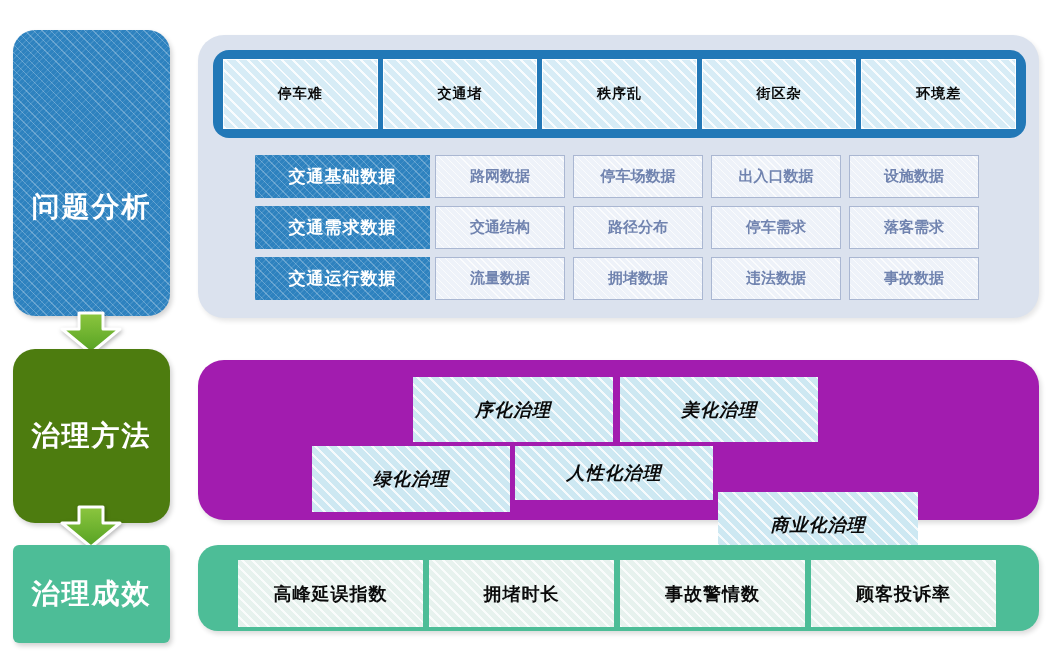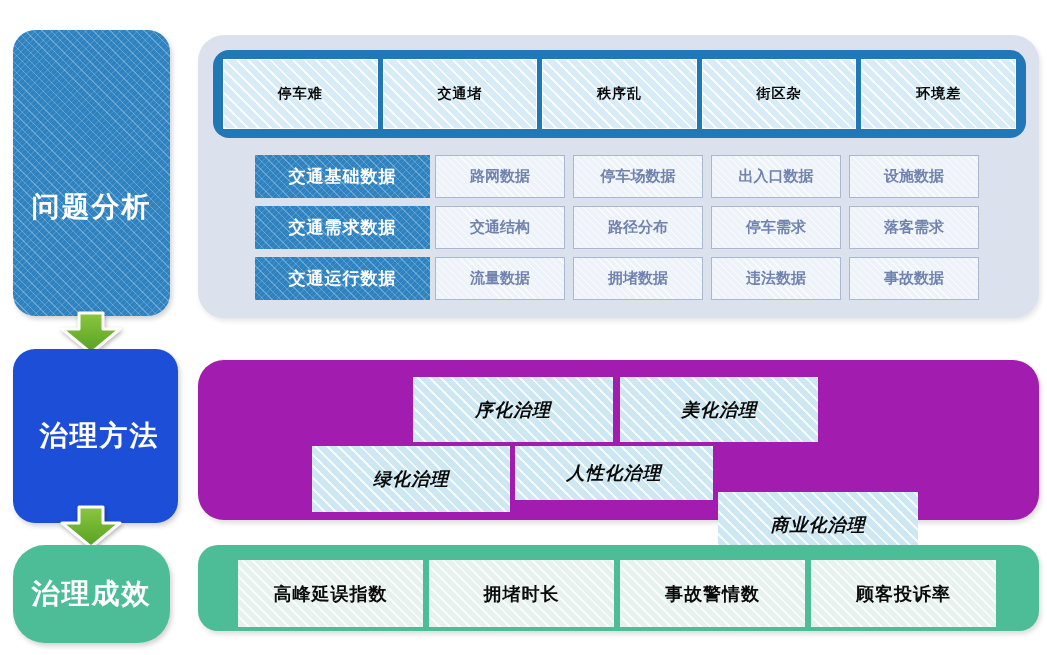--- a/index.html
+++ b/index.html
@@ -16,22 +16,22 @@
     box-shadow:2px 3px 5px rgba(0,0,0,.18);
   }
   .hatch-dkblue{
     background-color:#2e82bf;
     background-image:
       repeating-linear-gradient(45deg, rgba(255,255,255,.26) 0 1px, transparent 1px 6px),
       repeating-linear-gradient(-45deg, rgba(255,255,255,.10) 0 1px, transparent 1px 4px);
   }
   #stage-1{top:30px;height:286px;}
   #stage-1 .stage-label{transform:translateY(34px);}
-  #stage-2{top:349px;height:174px;background:#1d4ed8;padding-left:8px;}
-  #stage-3{top:545px;height:98px;background:#4dbd97;border-radius:32px;}
+  #stage-2{top:349px;height:174px;background:#4d7c0f;}
+  #stage-3{top:545px;height:98px;background:#4dbd97;border-radius:6px;}
 
   .flow-arrow{position:absolute;left:60px;width:62px;height:44px;}
   .flow-arrow svg{display:block;filter:drop-shadow(1px 2px 2px rgba(0,0,0,.28));}
   #arrow-1{top:311px;}
   #arrow-2{top:505px;}
 
   
   .panel{position:absolute;left:198px;width:841px;border-radius:26px;}
   #panel-problem{top:35px;height:283px;background:#dbe2ee;box-shadow:2px 3px 5px rgba(0,0,0,.10);}
   #panel-methods{top:360px;height:160px;background:#a21caf;box-shadow:2px 3px 5px rgba(0,0,0,.14);font-style:italic;}

